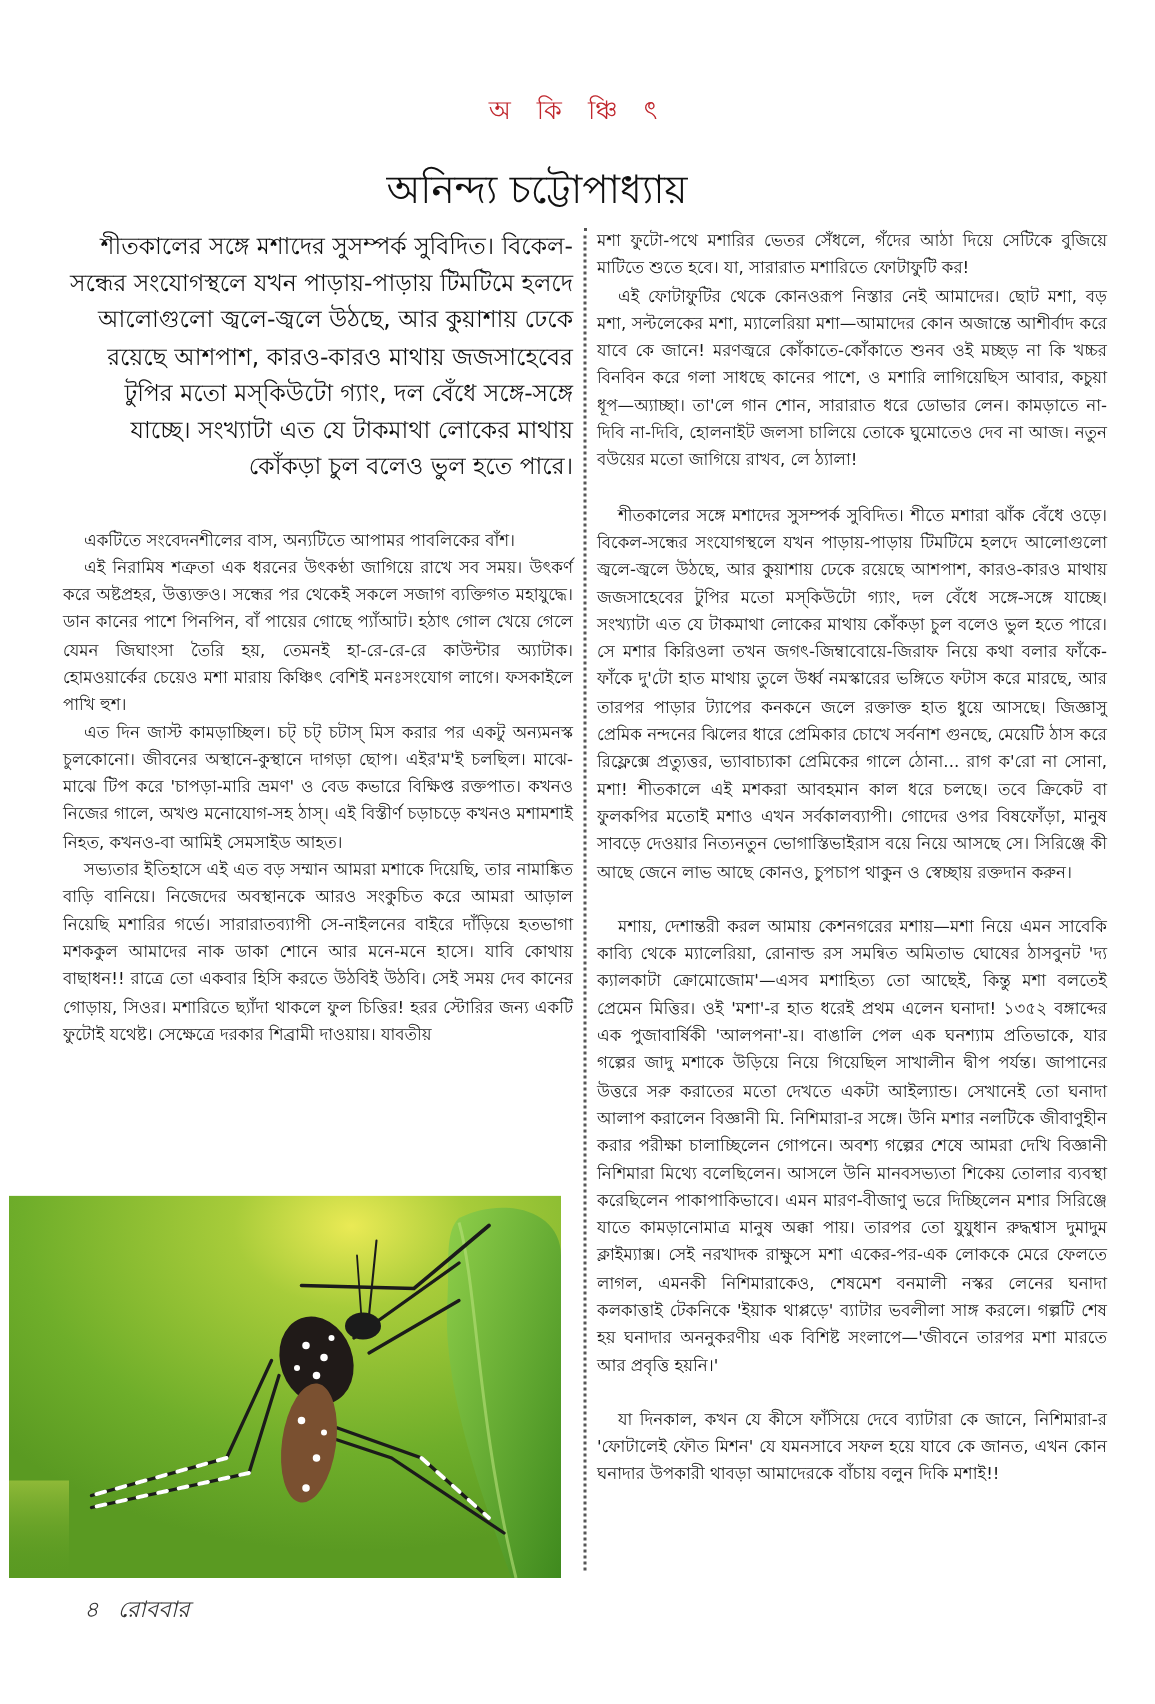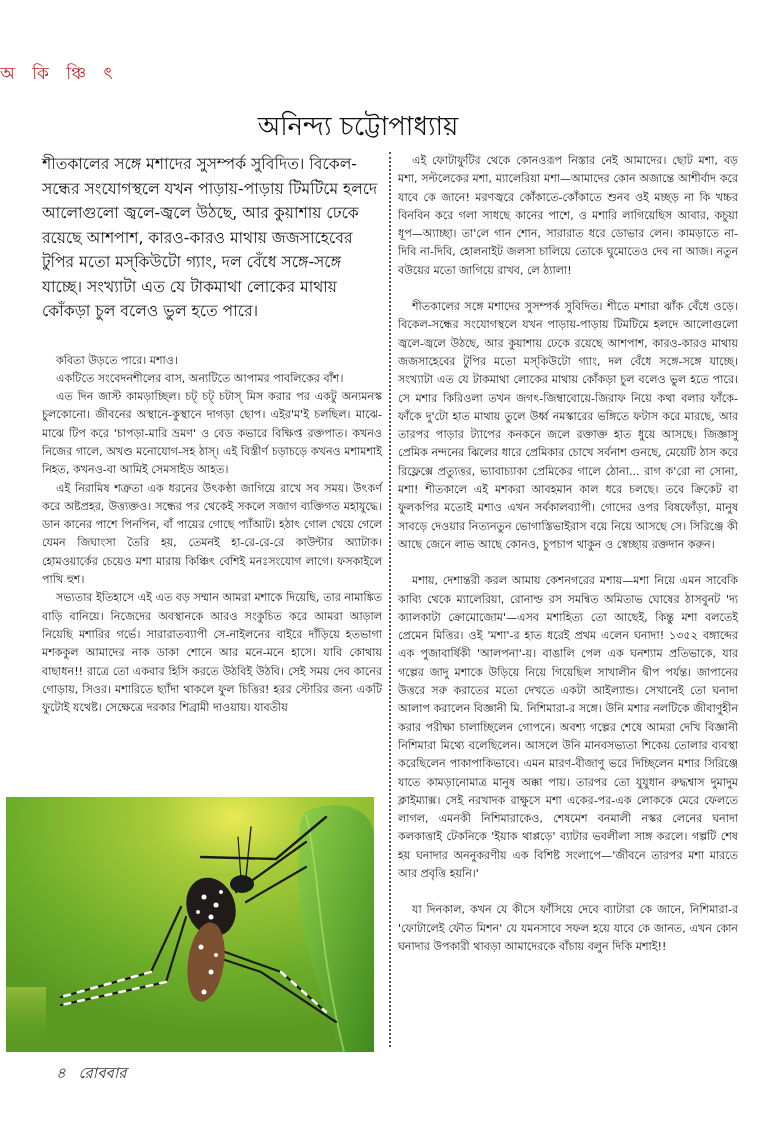--- a/index.html
+++ b/index.html
@@ -1,54 +1,54 @@
 <!DOCTYPE html>
 <html><head>
 <meta charset="utf-8">
 <style>
   html, body { margin: 0; padding: 0; background: #ffffff; }
   body { width: 770px; height: 1136px; position: relative; overflow: hidden;
          font-family: "DejaVu Sans", sans-serif; color: #1a1a1a; }
-  .kicker { position: absolute; top: 60px; left: 0; width: 770px; 
+  .kicker { position: absolute; top: 60px; left: 0; width: 770px; text-align: center;
             color: #c0272d; font-size: 17px; letter-spacing: 6px; }
   .byline { position: absolute; top: 106px; left: 0; width: 716px; text-align: center;
             font-family: "DejaVu Serif", serif; font-size: 26px; color: #111; }
   .col-left { position: absolute; left: 42px; top: 152px; width: 340px; }
   .col-right { position: absolute; left: 398px; top: 152px; width: 340px; }
   .divider { position: absolute; left: 389px; top: 152px; width: 0; height: 895px;
              border-left: 2px dotted #555; }
-  .lead { font-size: 15.6px; line-height: 24.5px; margin: 0 0 28px 0; color: #111; }
+  .lead { font-size: 15.6px; line-height: 24.5px; margin: 0 0 28px 0; color: #111; text-align: right; }
   .para { font-size: 11.1px; line-height: 18.3px; margin: 0; text-align: justify;
           text-indent: 14px; color: #1a1a1a; }
   .para.noindent { text-indent: 0; }
   .gap { height: 18px; }
   .photo { position: absolute; left: 6px; top: 797px; width: 368px; height: 255px;
            overflow: hidden; }
   .photo svg { display: block; width: 100%; height: 100%; }
   .footer { position: absolute; left: 56px; top: 1061px; font-size: 15px; color: #333; font-style: italic; }
   .footer span { margin-right: 8px; }
 </style>
 </head>
 <body>
 
 <div class="kicker">অ কি ঞ্চি ৎ</div>
 <div class="byline">অনিন্দ্য চট্টোপাধ্যায়</div>
 
 <div class="col-left">
   <p class="lead">শীতকালের সঙ্গে মশাদের সুসম্পর্ক সুবিদিত। বিকেল-সন্ধের সংযোগস্থলে যখন পাড়ায়-পাড়ায় টিমটিমে হলদে আলোগুলো জ্বলে-জ্বলে উঠছে, আর কুয়াশায় ঢেকে রয়েছে আশপাশ, কারও-কারও মাথায় জজসাহেবের টুপির মতো মস্‌কিউটো গ্যাং, দল বেঁধে সঙ্গে-সঙ্গে যাচ্ছে। সংখ্যাটা এত যে টাকমাথা লোকের মাথায় কোঁকড়া চুল বলেও ভুল হতে পারে।</p>
-  <p class="para">কবিতা উড়তে পারে। মশাও।</p>
   <p class="para">একটিতে সংবেদনশীলের বাস, অন্যটিতে আপামর পাবলিকের বাঁশ।</p>
+  <p class="para">এই নিরামিষ শত্রুতা এক ধরনের উৎকণ্ঠা জাগিয়ে রাখে সব সময়। উৎকর্ণ করে অষ্টপ্রহর, উত্ত্যক্তও। সন্ধের পর থেকেই সকলে সজাগ ব্যক্তিগত মহাযুদ্ধে। ডান কানের পাশে পিনপিন, বাঁ পায়ের গোছে প্যাঁআট। হঠাৎ গোল খেয়ে গেলে যেমন জিঘাংসা তৈরি হয়, তেমনই হা-রে-রে-রে কাউন্টার অ্যাটাক। হোমওয়ার্কের চেয়েও মশা মারায় কিঞ্চিৎ বেশিই মনঃসংযোগ লাগে। ফসকাইলে পাখি হুশ।</p>
   <p class="para">এত দিন জাস্ট কামড়াচ্ছিল। চট্‌ চট্‌ চটাস্‌ মিস করার পর একটু অন্যমনস্ক চুলকোনো। জীবনের অস্থানে-কুস্থানে দাগড়া ছোপ। এইর'ম'ই চলছিল। মাঝে-মাঝে টিপ করে 'চাপড়া-মারি ভ্রমণ' ও বেড কভারে বিক্ষিপ্ত রক্তপাত। কখনও নিজের গালে, অখণ্ড মনোযোগ-সহ ঠাস্‌। এই বিস্তীর্ণ চড়াচড়ে কখনও মশামশাই নিহত, কখনও-বা আমিই সেমসাইড আহত।</p>
-  <p class="para">এই নিরামিষ শত্রুতা এক ধরনের উৎকণ্ঠা জাগিয়ে রাখে সব সময়। উৎকর্ণ করে অষ্টপ্রহর, উত্ত্যক্তও। সন্ধের পর থেকেই সকলে সজাগ ব্যক্তিগত মহাযুদ্ধে। ডান কানের পাশে পিনপিন, বাঁ পায়ের গোছে প্যাঁআট। হঠাৎ গোল খেয়ে গেলে যেমন জিঘাংসা তৈরি হয়, তেমনই হা-রে-রে-রে কাউন্টার অ্যাটাক। হোমওয়ার্কের চেয়েও মশা মারায় কিঞ্চিৎ বেশিই মনঃসংযোগ লাগে। ফসকাইলে পাখি হুশ।</p>
   <p class="para">সভ্যতার ইতিহাসে এই এত বড় সম্মান আমরা মশাকে দিয়েছি, তার নামাঙ্কিত বাড়ি বানিয়ে। নিজেদের অবস্থানকে আরও সংকুচিত করে আমরা আড়াল নিয়েছি মশারির গর্ভে। সারারাতব্যাপী সে-নাইলনের বাইরে দাঁড়িয়ে হতভাগা মশককুল আমাদের নাক ডাকা শোনে আর মনে-মনে হাসে। যাবি কোথায় বাছাধন!! রাত্রে তো একবার হিসি করতে উঠবিই উঠবি। সেই সময় দেব কানের গোড়ায়, সিওর। মশারিতে ছ্যাঁদা থাকলে ফুল চিত্তির! হরর স্টোরির জন্য একটি ফুটোই যথেষ্ট। সেক্ষেত্রে দরকার শিব্রামী দাওয়ায়। যাবতীয়</p>
 </div>
 
 <div class="divider"></div>
 
 <div class="col-right">
+  <p class="para noindent">মশা ফুটো-পথে মশারির ভেতর সেঁধলে, গঁদের আঠা দিয়ে সেটিকে বুজিয়ে মাটিতে শুতে হবে। যা, সারারাত মশারিতে ফোটাফুটি কর!</p>
   <p class="para">এই ফোটাফুটির থেকে কোনওরূপ নিস্তার নেই আমাদের। ছোট মশা, বড় মশা, সল্টলেকের মশা, ম্যালেরিয়া মশা—আমাদের কোন অজান্তে আশীর্বাদ করে যাবে কে জানে! মরণজ্বরে কোঁকাতে-কোঁকাতে শুনব ওই মচ্ছড় না কি খচ্চর বিনবিন করে গলা সাধছে কানের পাশে, ও মশারি লাগিয়েছিস আবার, কচুয়া ধূপ—অ্যাচ্ছা। তা'লে গান শোন, সারারাত ধরে ডোভার লেন। কামড়াতে না-দিবি না-দিবি, হোলনাইট জলসা চালিয়ে তোকে ঘুমোতেও দেব না আজ। নতুন বউয়ের মতো জাগিয়ে রাখব, লে ঠ্যালা!</p>
   <div class="gap"></div>
   <p class="para">শীতকালের সঙ্গে মশাদের সুসম্পর্ক সুবিদিত। শীতে মশারা ঝাঁক বেঁধে ওড়ে। বিকেল-সন্ধের সংযোগস্থলে যখন পাড়ায়-পাড়ায় টিমটিমে হলদে আলোগুলো জ্বলে-জ্বলে উঠছে, আর কুয়াশায় ঢেকে রয়েছে আশপাশ, কারও-কারও মাথায় জজসাহেবের টুপির মতো মস্‌কিউটো গ্যাং, দল বেঁধে সঙ্গে-সঙ্গে যাচ্ছে। সংখ্যাটা এত যে টাকমাথা লোকের মাথায় কোঁকড়া চুল বলেও ভুল হতে পারে। সে মশার কিরিওলা তখন জগৎ-জিম্বাবোয়ে-জিরাফ নিয়ে কথা বলার ফাঁকে-ফাঁকে দু'টো হাত মাথায় তুলে উর্ধ্ব নমস্কারের ভঙ্গিতে ফটাস করে মারছে, আর তারপর পাড়ার ট্যাপের কনকনে জলে রক্তাক্ত হাত ধুয়ে আসছে। জিজ্ঞাসু প্রেমিক নন্দনের ঝিলের ধারে প্রেমিকার চোখে সর্বনাশ গুনছে, মেয়েটি ঠাস করে রিফ্লেক্সে প্রত্যুত্তর, ভ্যাবাচ্যাকা প্রেমিকের গালে ঠোনা... রাগ ক'রো না সোনা, মশা! শীতকালে এই মশকরা আবহমান কাল ধরে চলছে। তবে ক্রিকেট বা ফুলকপির মতোই মশাও এখন সর্বকালব্যাপী। গোদের ওপর বিষফোঁড়া, মানুষ সাবড়ে দেওয়ার নিত্যনতুন ভোগাস্তিভাইরাস বয়ে নিয়ে আসছে সে। সিরিঞ্জে কী আছে জেনে লাভ আছে কোনও, চুপচাপ থাকুন ও স্বেচ্ছায় রক্তদান করুন।</p>
   <div class="gap"></div>
   <p class="para">মশায়, দেশান্তরী করল আমায় কেশনগরের মশায়—মশা নিয়ে এমন সাবেকি কাব্যি থেকে ম্যালেরিয়া, রোনাল্ড রস সমন্বিত অমিতাভ ঘোষের ঠাসবুনট 'দ্য ক্যালকাটা ক্রোমোজোম'—এসব মশাহিত্য তো আছেই, কিন্তু মশা বলতেই প্রেমেন মিত্তির। ওই 'মশা'-র হাত ধরেই প্রথম এলেন ঘনাদা! ১৩৫২ বঙ্গাব্দের এক পুজাবার্ষিকী 'আলপনা'-য়। বাঙালি পেল এক ঘনশ্যাম প্রতিভাকে, যার গল্পের জাদু মশাকে উড়িয়ে নিয়ে গিয়েছিল সাখালীন দ্বীপ পর্যন্ত। জাপানের উত্তরে সরু করাতের মতো দেখতে একটা আইল্যান্ড। সেখানেই তো ঘনাদা আলাপ করালেন বিজ্ঞানী মি. নিশিমারা-র সঙ্গে। উনি মশার নলটিকে জীবাণুহীন করার পরীক্ষা চালাচ্ছিলেন গোপনে। অবশ্য গল্পের শেষে আমরা দেখি বিজ্ঞানী নিশিমারা মিথ্যে বলেছিলেন। আসলে উনি মানবসভ্যতা শিকেয় তোলার ব্যবস্থা করেছিলেন পাকাপাকিভাবে। এমন মারণ-বীজাণু ভরে দিচ্ছিলেন মশার সিরিঞ্জে যাতে কামড়ানোমাত্র মানুষ অক্কা পায়। তারপর তো যুযুধান রুদ্ধশ্বাস দুমাদুম ক্লাইম্যাক্স। সেই নরখাদক রাক্ষুসে মশা একের-পর-এক লোককে মেরে ফেলতে লাগল, এমনকী নিশিমারাকেও, শেষমেশ বনমালী নস্কর লেনের ঘনাদা কলকাত্তাই টেকনিকে 'ইয়াক থাপ্পড়ে' ব্যাটার ভবলীলা সাঙ্গ করলে। গল্পটি শেষ হয় ঘনাদার অননুকরণীয় এক বিশিষ্ট সংলাপে—'জীবনে তারপর মশা মারতে আর প্রবৃত্তি হয়নি।'</p>
   <div class="gap"></div>
   <p class="para">যা দিনকাল, কখন যে কীসে ফাঁসিয়ে দেবে ব্যাটারা কে জানে, নিশিমারা-র 'ফোটালেই ফৌত মিশন' যে যমনসাবে সফল হয়ে যাবে কে জানত, এখন কোন ঘনাদার উপকারী থাবড়া আমাদেরকে বাঁচায় বলুন দিকি মশাই!!</p>
 </div>
 
 <div class="photo">

